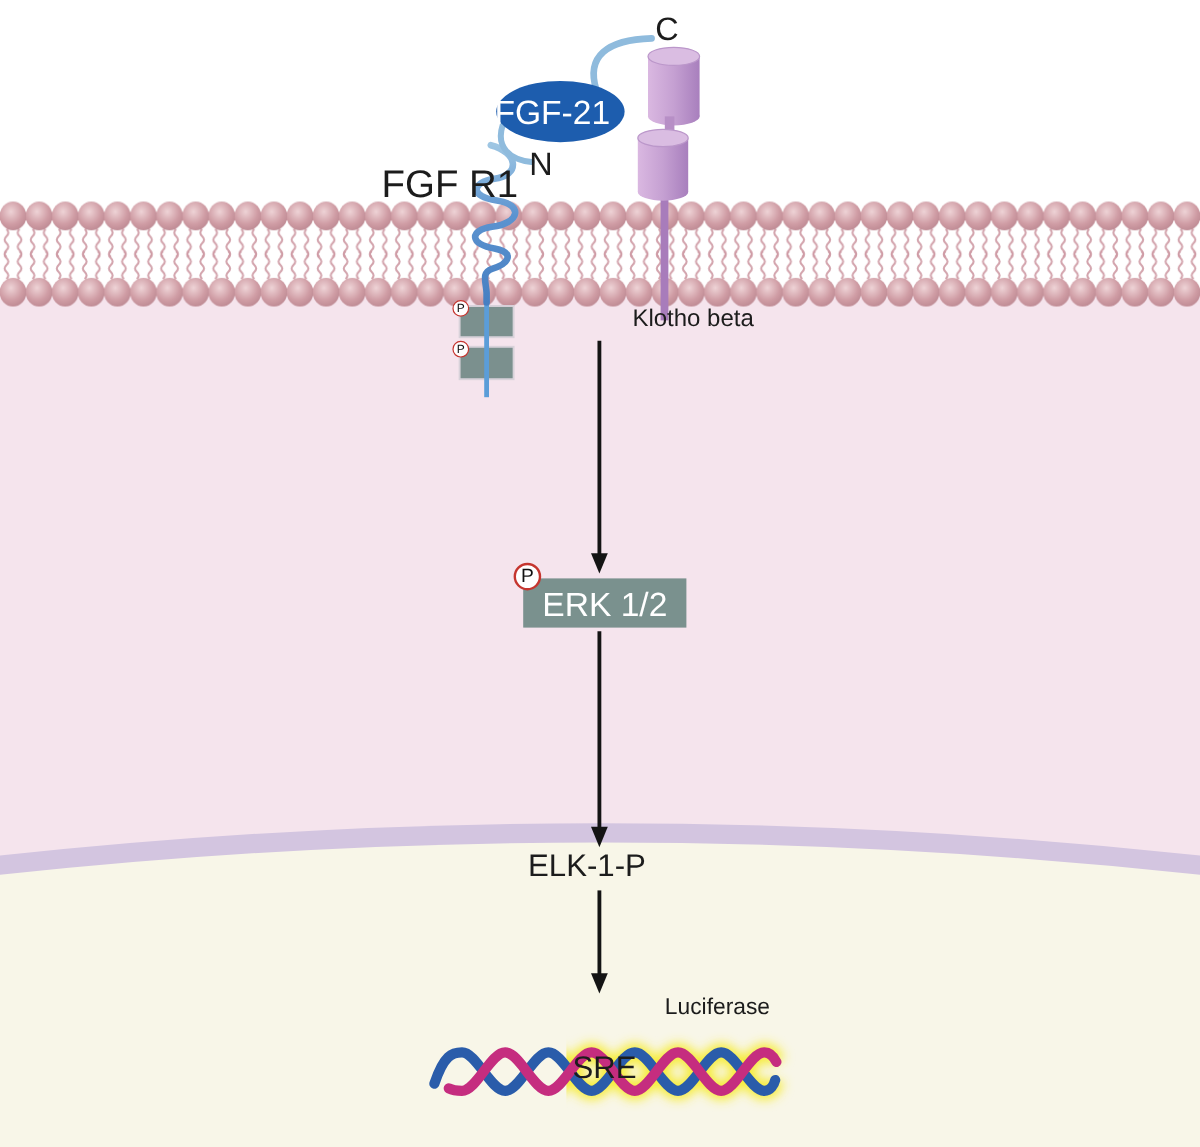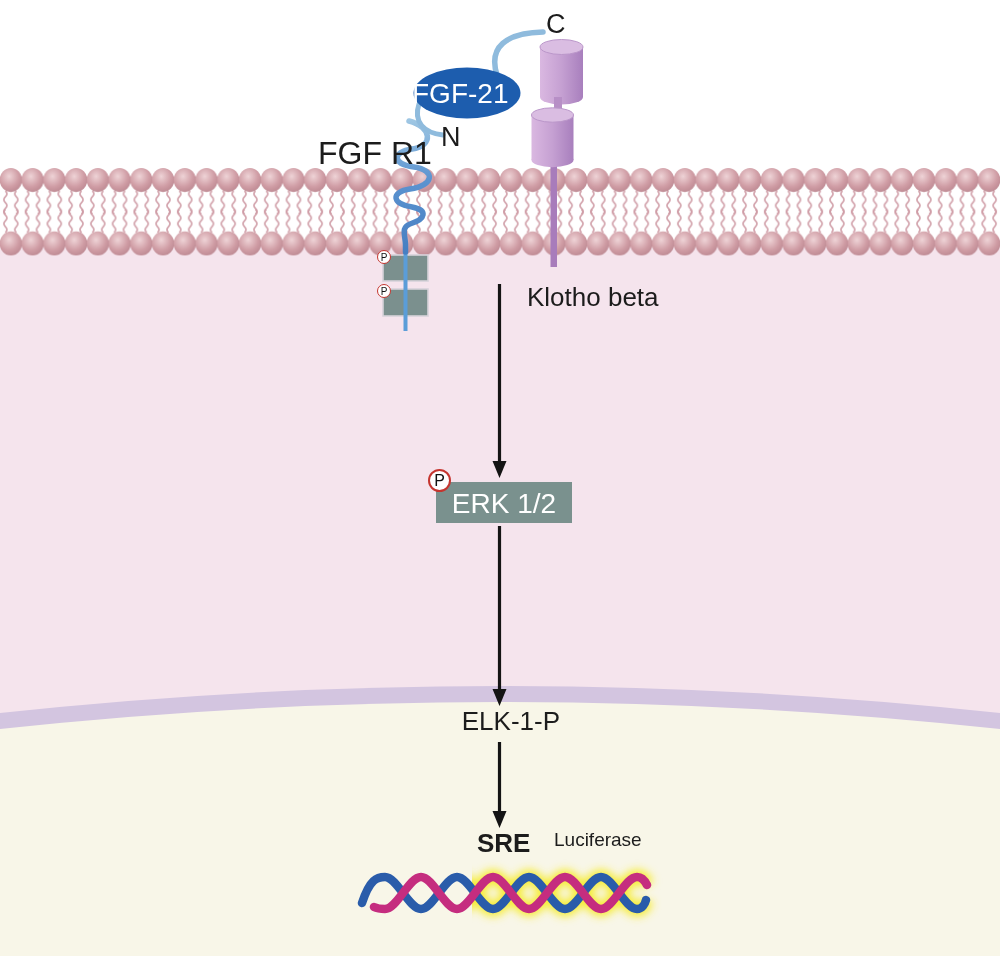--- a/index.html
+++ b/index.html
@@ -6,24 +6,24 @@
   .canvas{
     position:relative;width:1000px;height:956px;overflow:hidden;
     font-family:"Liberation Sans","DejaVu Sans",sans-serif;color:#1c1c1c;
   }
   .artwork{position:absolute;left:0;top:0;}
   .label{position:absolute;white-space:nowrap;line-height:1.05;font-weight:400;}
   .lbl-c{left:546px;top:10px;font-size:27px;}
   .lbl-n{left:441px;top:123px;font-size:27px;}
   .lbl-fgf21{left:412px;top:79px;width:112px;font-size:28px;color:#ffffff;}
   .lbl-fgfr1{left:318px;top:137px;font-size:32px;}
-  .lbl-klotho{left:527px;top:284px;font-size:26px;}
+  .lbl-klotho{left:527px;top:256px;font-size:20px;}
   .lbl-erk{left:436px;top:482px;width:136px;height:43px;display:flex;align-items:center;justify-content:center;font-size:28px;color:#ffffff;}
-  .lbl-elk{left:440px;top:708px;width:120px;text-align:right;font-size:26px;}
-  .lbl-sre{left:477px;top:830px;font-size:26px;font-weight:bold;}
+  .lbl-elk{left:440px;top:708px;width:120px;text-align:left;font-size:26px;}
+  .lbl-sre{left:477px;top:876px;font-size:26px;}
   .lbl-luc{left:554px;top:830px;font-size:19px;}
   .p-badge{
     position:absolute;background:#ffffff;border:1.6px solid #c5352f;border-radius:50%;
     display:flex;align-items:center;justify-content:center;color:#111;box-sizing:border-box;
   }
   .p-small{width:14px;height:14px;font-size:10px;}
   .p-small.p1{left:377px;top:250px;}
   .p-small.p2{left:377px;top:284px;}
   .p-large{width:23px;height:23px;font-size:16px;left:428px;top:469px;border-width:2px;}
 </style>

